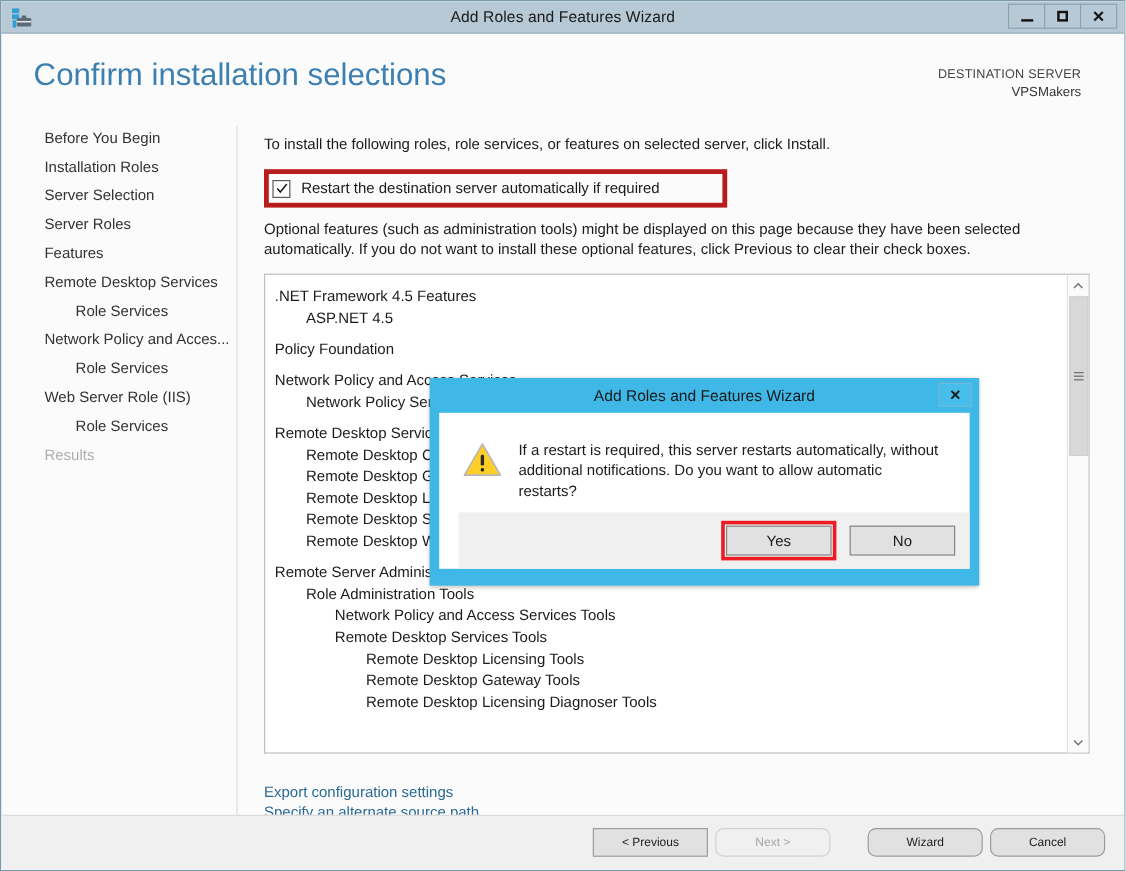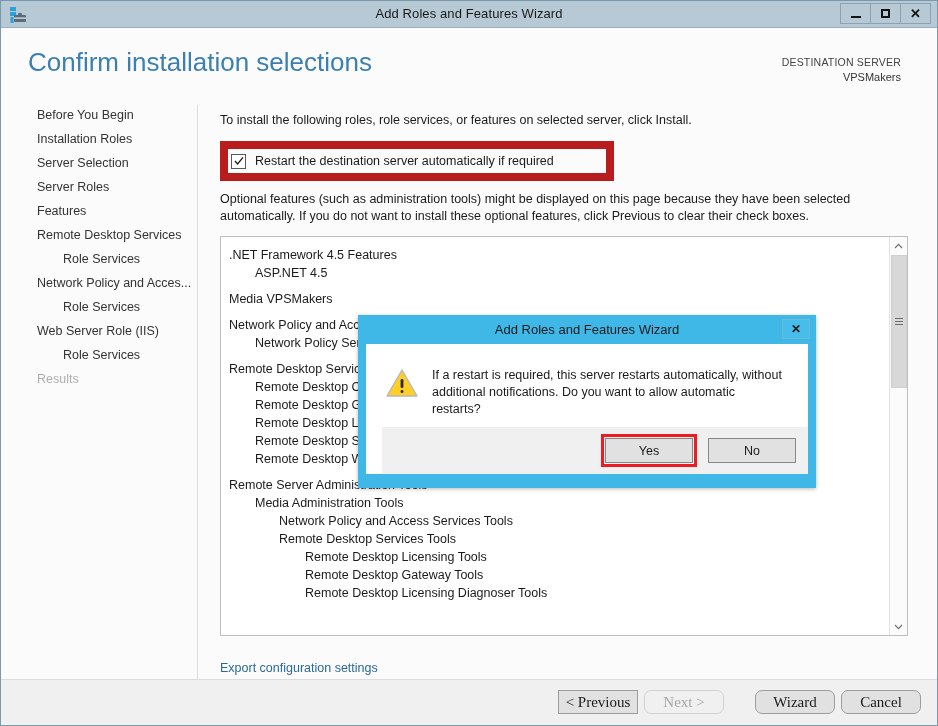--- a/index.html
+++ b/index.html
@@ -156,21 +156,21 @@
     color: #1b1b1b;
     margin: 7px 0 0 0;
     line-height: 17px;
   }
   .checkbox-row {
     position: relative;
     margin-top: 12px;
     height: 22px;
     display: flex;
     align-items: center;
-    border: 8px solid #b91c1c;
+    border: 4px solid #b91c1c;
     width: 375px;
     box-sizing: content-box;
     padding: 1px 0 1px 3px;
   }
   .cb-box {
     width: 13px; height: 13px;
     border: 1px solid #5a5a5a;
     background: #fff;
     display: inline-flex;
     align-items: center;
@@ -295,24 +295,24 @@
     background: #f0f0f0;
     border-top: 1px solid #dcdcdc;
   }
   .footer-btns {
     position: absolute;
     right: 16px; top: 10px;
     display: flex;
     align-items: center;
   }
   .btn {
-    width: 80px;
+    width: 96px;
     height: 24px;
-    font-size: 15px;
-    font-family: Liberation Serif, serif;
+    font-size: 10px;
+    font-family: Liberation Sans, sans-serif;
     color: #1b1b1b;
     background: #e1e1e1;
     border: 1px solid #9d9d9d;
     box-sizing: border-box;
     cursor: pointer;
     display: flex;
     align-items: center;
     justify-content: center;
   }
   .btn + .btn { margin-left: 6px; border-radius: 7px; }
@@ -476,31 +476,31 @@
       </span>
       <span class="cb-label">Restart the destination server automatically if required</span>
     </div>
 
     <p class="optional-text">Optional features (such as administration tools) might be displayed on this page because they have been selected automatically. If you do not want to install these optional features, click Previous to clear their check boxes.</p>
 
     <div class="listbox">
       <div class="list-inner" id="feature-list">
           <div class="li lvl0">.NET Framework 4.5 Features</div>
           <div class="li lvl1">ASP.NET 4.5</div>
-          <div class="li lvl0 gap">Media VPSMakers</div>
+          <div class="li lvl0 gap">Policy Foundation</div>
           <div class="li lvl0 gap">Network Policy and Access Services</div>
           <div class="li lvl1">Network Policy Server</div>
           <div class="li lvl0 gap">Remote Desktop Services</div>
           <div class="li lvl1">Remote Desktop Connection Broker</div>
           <div class="li lvl1">Remote Desktop Gateway</div>
           <div class="li lvl1">Remote Desktop Licensing</div>
           <div class="li lvl1">Remote Desktop Session Host</div>
           <div class="li lvl1">Remote Desktop Web Access</div>
           <div class="li lvl0 gap">Remote Server Administration Tools</div>
-          <div class="li lvl1">Media Administration Tools</div>
+          <div class="li lvl1">Role Administration Tools</div>
           <div class="li lvl2">Network Policy and Access Services Tools</div>
           <div class="li lvl2">Remote Desktop Services Tools</div>
           <div class="li lvl3">Remote Desktop Licensing Tools</div>
           <div class="li lvl3">Remote Desktop Gateway Tools</div>
           <div class="li lvl3">Remote Desktop Licensing Diagnoser Tools</div>
         </div>
       <div class="scrollbar">
         <div class="sb-arrow up">
           <svg width="9" height="6" viewBox="0 0 9 6">
               <path d="M1 5 L4.5 1.4 L8 5" stroke="#707070" stroke-width="1.2" fill="none"></path>

